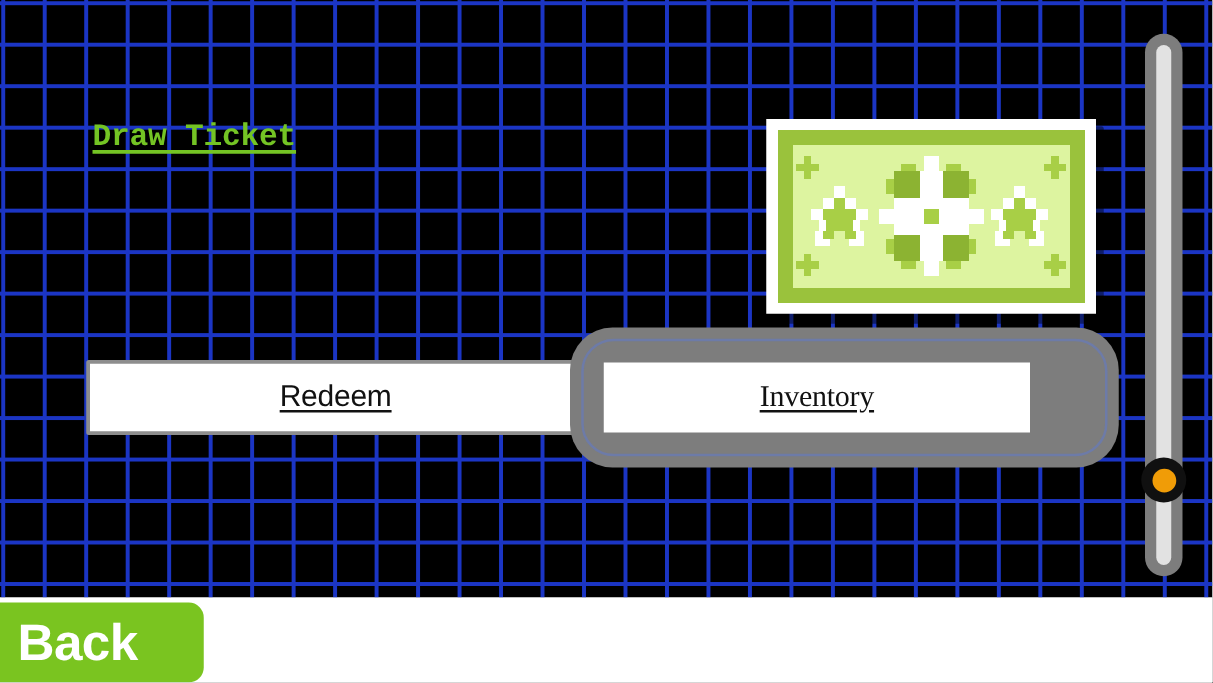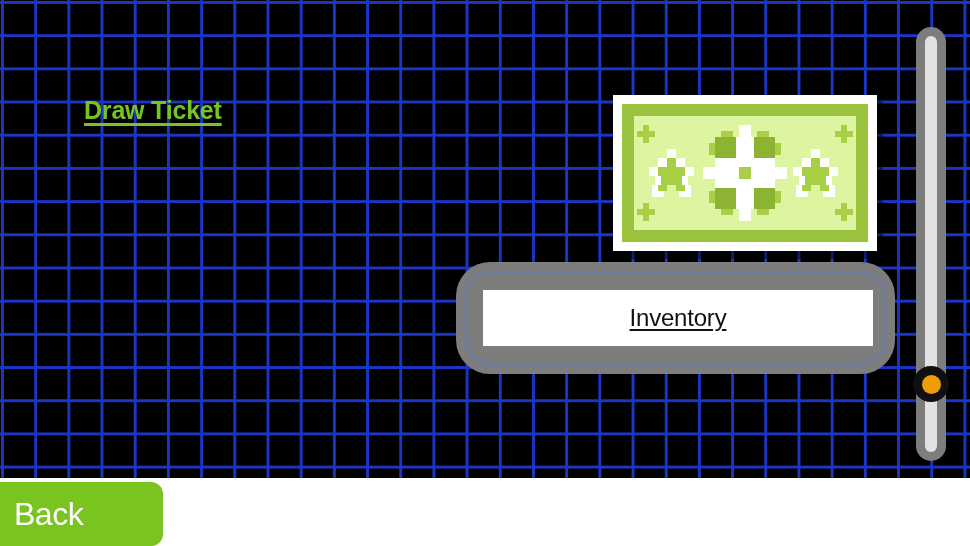--- a/index.html
+++ b/index.html
@@ -45,23 +45,24 @@
     font-weight: bold;
     color: #2b2b2b;
     letter-spacing: -0.3px;
     line-height: 1.05;
     white-space: nowrap;
   }
 
   
   #content-col {
     position: absolute;
-    left: 84px;
+    left: 74px;
     top: 96px;
     width: 390px;
+    font-family: Liberation Mono, monospace;
   }
 
   #draw-ticket-link {
     display: inline-block;
     font-size: 25px;
     font-weight: bold;
     color: #74c424;
     text-decoration: underline;
     text-underline-offset: 4px;
     text-decoration-thickness: 3px;
@@ -150,29 +151,30 @@
     bottom: 9px;
     border: 2px solid #6d7ba8;
     border-radius: 26px;
     pointer-events: none;
   }
 
   #inventory-button {
     position: absolute;
     left: 483px;
     top: 290px;
-    width: 390px;
+    width: 341px;
     height: 56px;
     background: #ffffff;
     border: none;
     display: flex;
     align-items: center;
     justify-content: center;
     cursor: pointer;
     z-index: 5;
+    font-family: Liberation Serif, serif;
   }
   #inventory-label {
     font-size: 24px;
     font-weight: normal;
     color: #111111;
     text-decoration: underline;
     text-underline-offset: 3px;
     letter-spacing: -0.2px;
   }
 
@@ -237,22 +239,22 @@
     border: none;
     border-top-right-radius: 12px;
     border-bottom-right-radius: 12px;
     display: flex;
     align-items: center;
     cursor: pointer;
     z-index: 7;
   }
   #back-label {
     margin-left: 14px;
-    font-size: 32px;
-    font-weight: normal;
+    font-size: 41px;
+    font-weight: bold;
     color: #ffffff;
     letter-spacing: -0.5px;
     line-height: 1;
   }
 </style>
 </head>
 <body>
 
 <div id="app">
 
@@ -340,20 +342,23 @@
         <g fill="#a8cf46">
           <rect x="66" y="21" width="3" height="3"></rect>
           <rect x="63" y="24" width="9" height="3"></rect>
           <rect x="64" y="27" width="7" height="3"></rect>
           <rect x="63" y="30" width="3" height="2"></rect>
           <rect x="69" y="30" width="3" height="2"></rect>
         </g>
       </svg>
     </div>
 
+    <div id="redeem-button">
+      <span id="redeem-label">Redeem</span>
+    </div>
 
     <div id="inventory-focus-ring"></div>
     <div id="inventory-button">
       <span id="inventory-label">Inventory</span>
     </div>
 
     <div id="scrollbar">
       <div id="scrollbar-track"></div>
       <div id="scrollbar-thumb"></div>
     </div>

